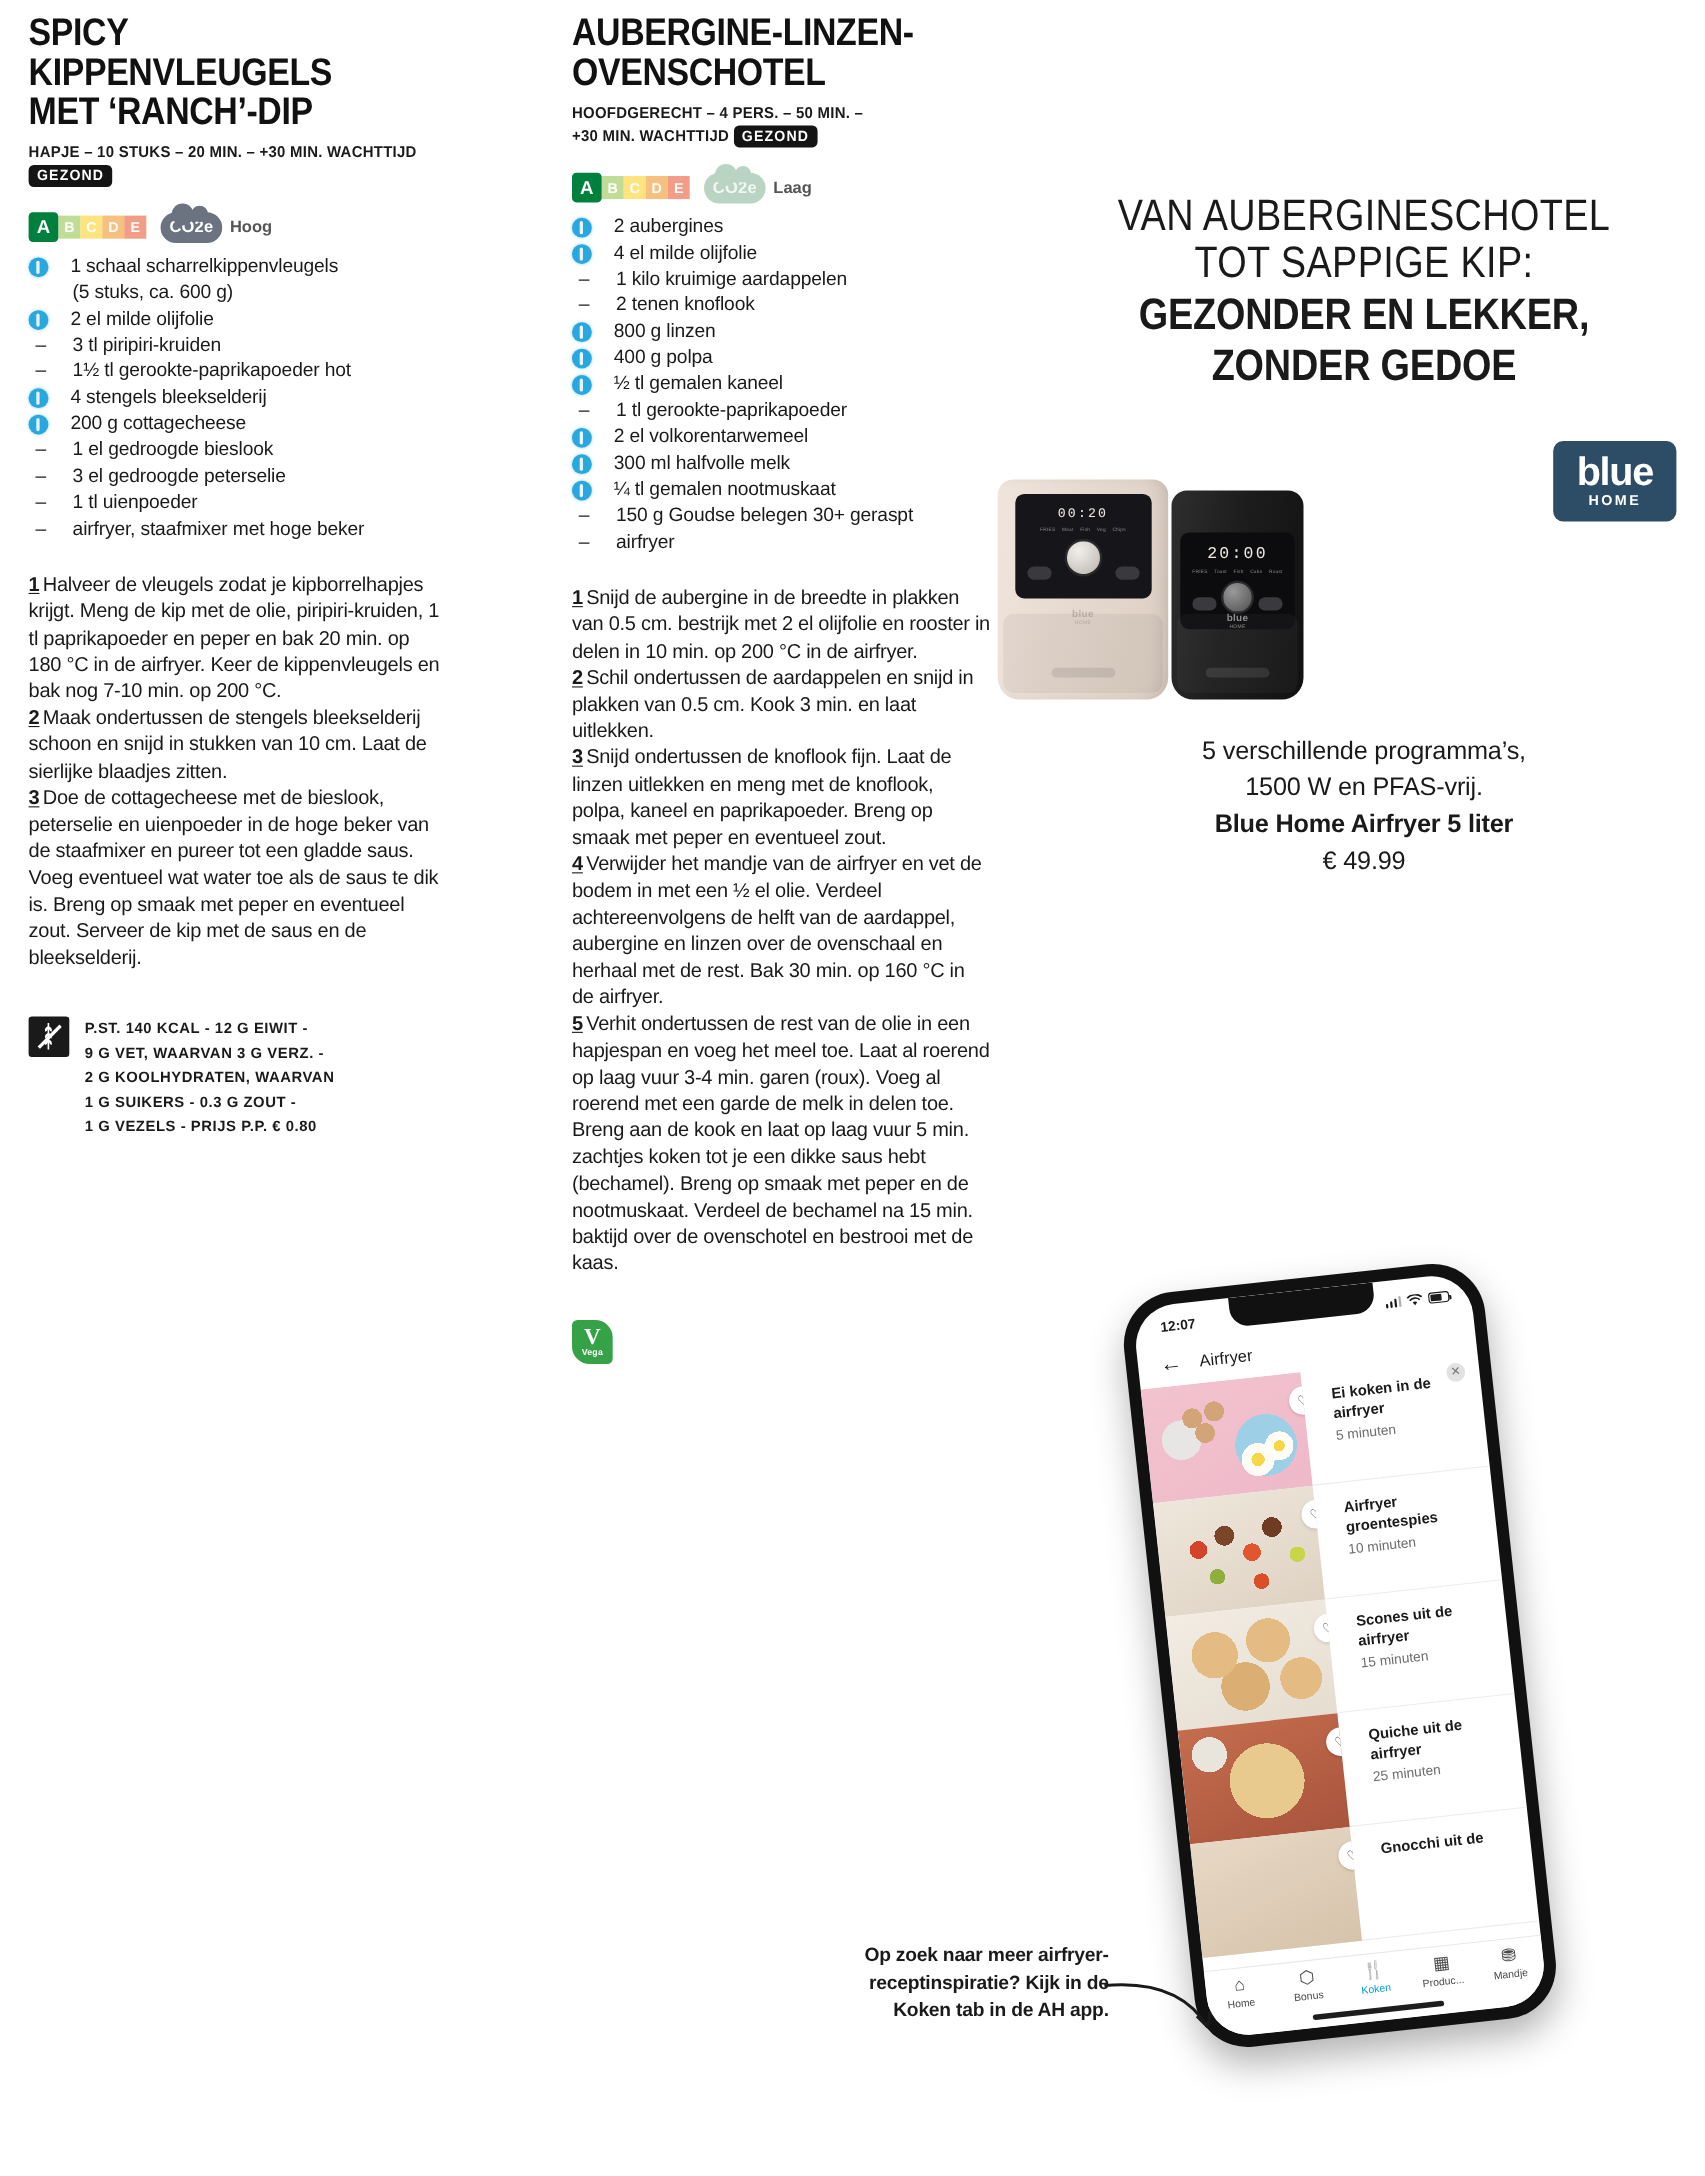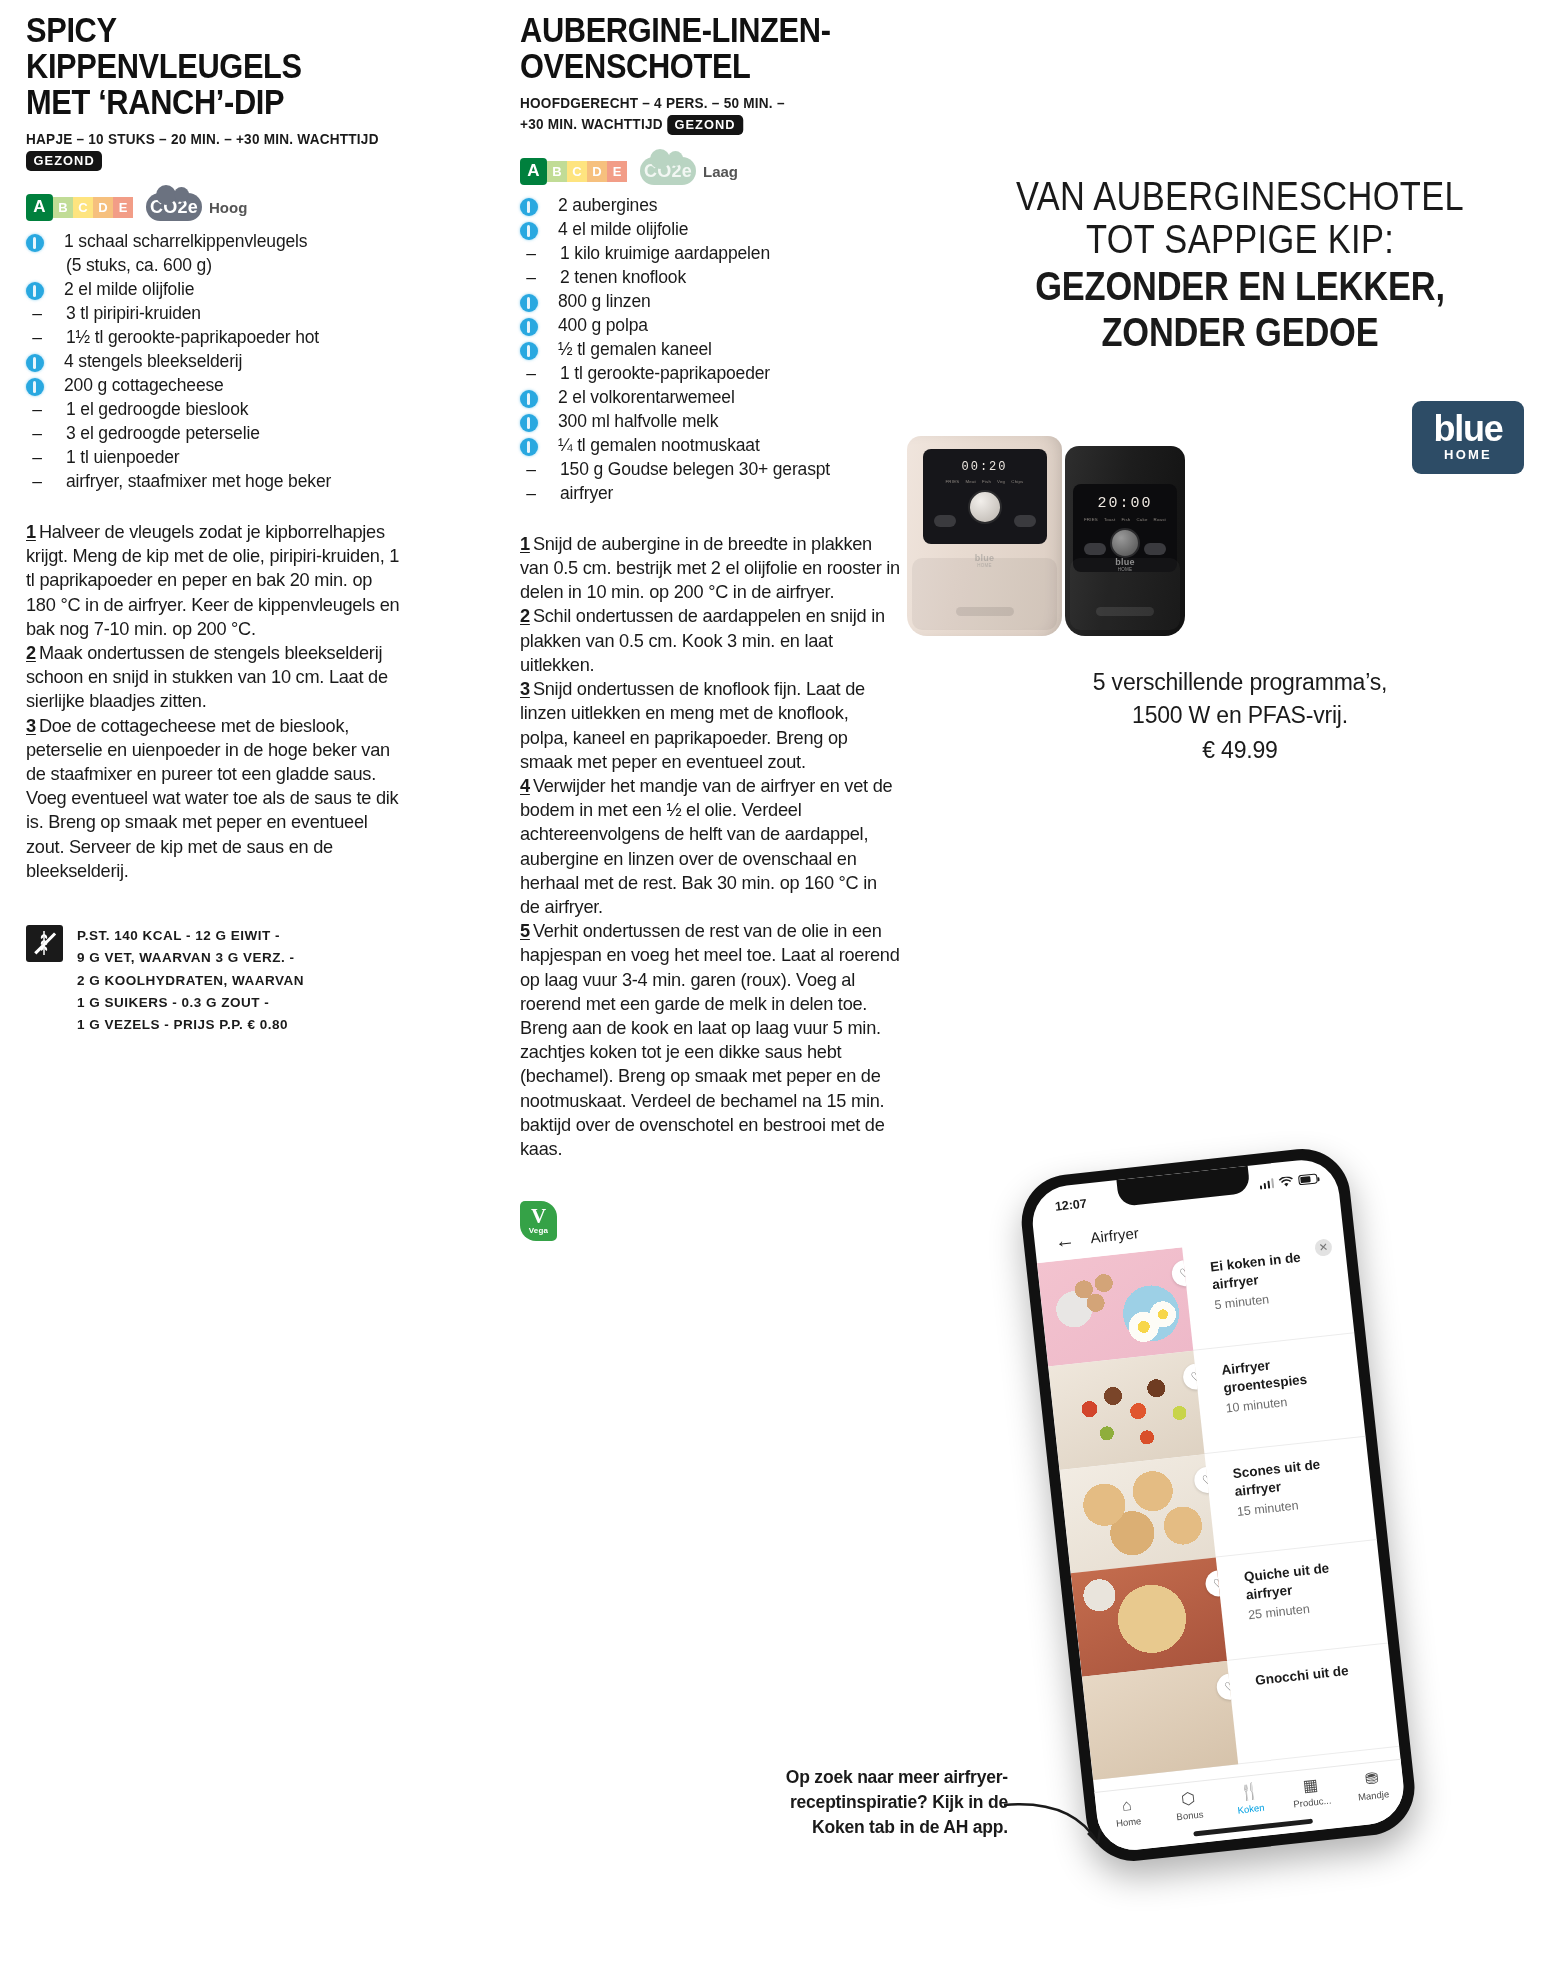--- a/index.html
+++ b/index.html
@@ -71,21 +71,21 @@
   .ns-d { background: #ef8200; }
   .ns-e { background: #e63e11; }
   .dim { opacity: 0.5; }
 
   .co2-wrap { display: flex; align-items: center; gap: 7px; }
   .co2-cloud {
     position: relative;
     width: 56px; height: 28px;
     border-radius: 14px;
     display: flex; align-items: center; justify-content: center;
-    font-size: 18px; font-weight: bold; color: #fff;
+    font-size: 15px; font-weight: bold; color: #fff;
     letter-spacing: 0.2px;
   }
   .co2-cloud::before, .co2-cloud::after {
     content: ""; position: absolute; border-radius: 50%;
     background: inherit;
   }
   .co2-cloud::before { width: 20px; height: 20px; top: -8px; left: 10px; }
   .co2-cloud::after  { width: 15px; height: 15px; top: -6px; left: 28px; }
   .co2-hoog { background: #6b7280; }
   .co2-laag { background: #b9d4c2; }
@@ -698,20 +698,21 @@
 
     <div class="blue-logo" style="left:452px; top:-5px;">
       <div class="blue-logo-main">blue</div>
       <div class="blue-logo-sub">HOME</div>
     </div>
   </div>
 
   <div class="product-caption" style="margin-top:0px;">
     <div>5 verschillende programma’s,</div>
     <div>1500 W en PFAS-vrij.</div>
+    <div class="pname">Blue Home Airfryer 5 liter</div>
     <div class="pprice">€ 49.99</div>
   </div>
 </div>
 
 <div class="phone-wrap">
   <div class="phone">
     <div class="phone-screen">
       <div class="notch"></div>
       <div class="statusbar">
         <span>12:07</span>

